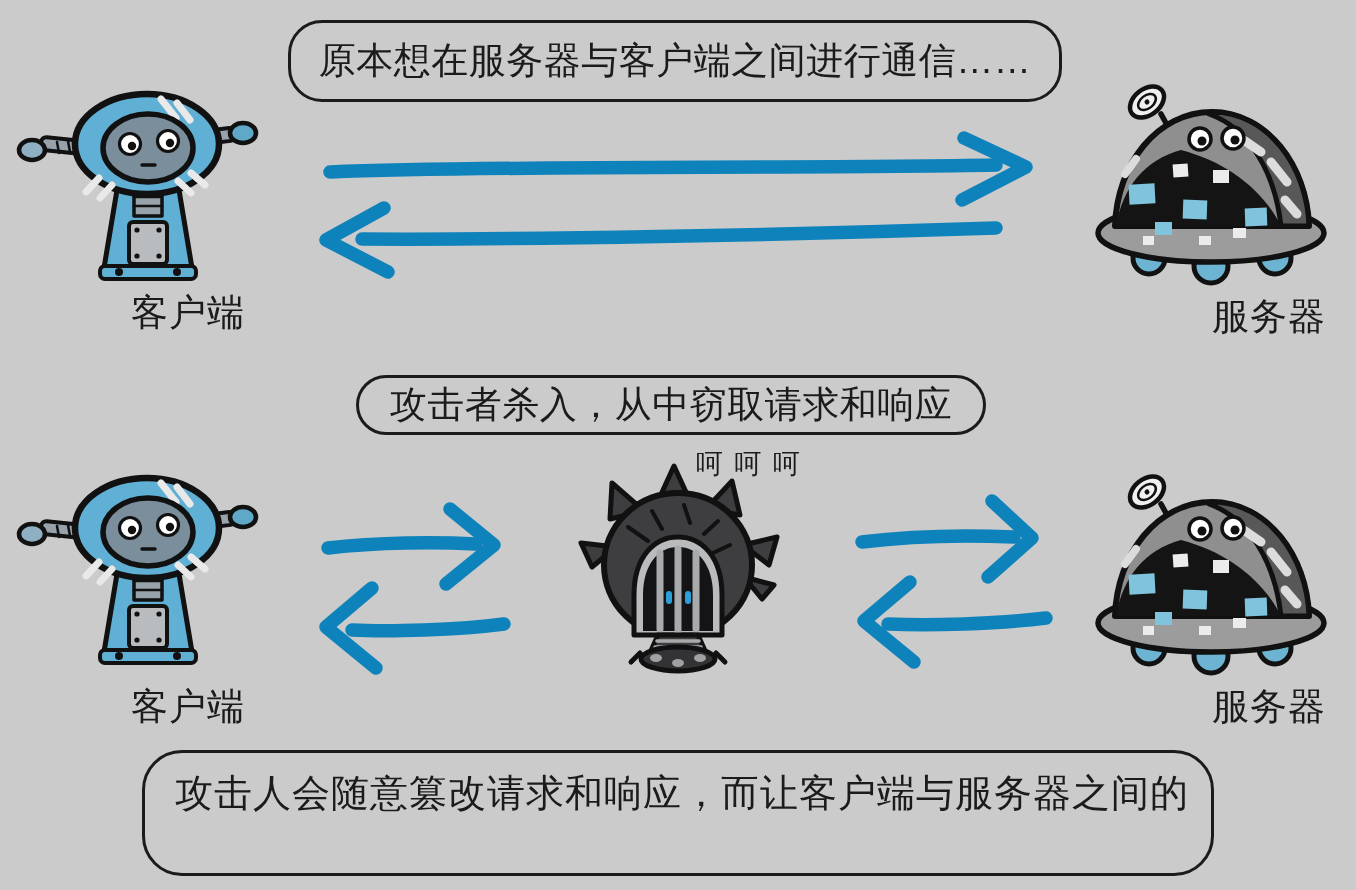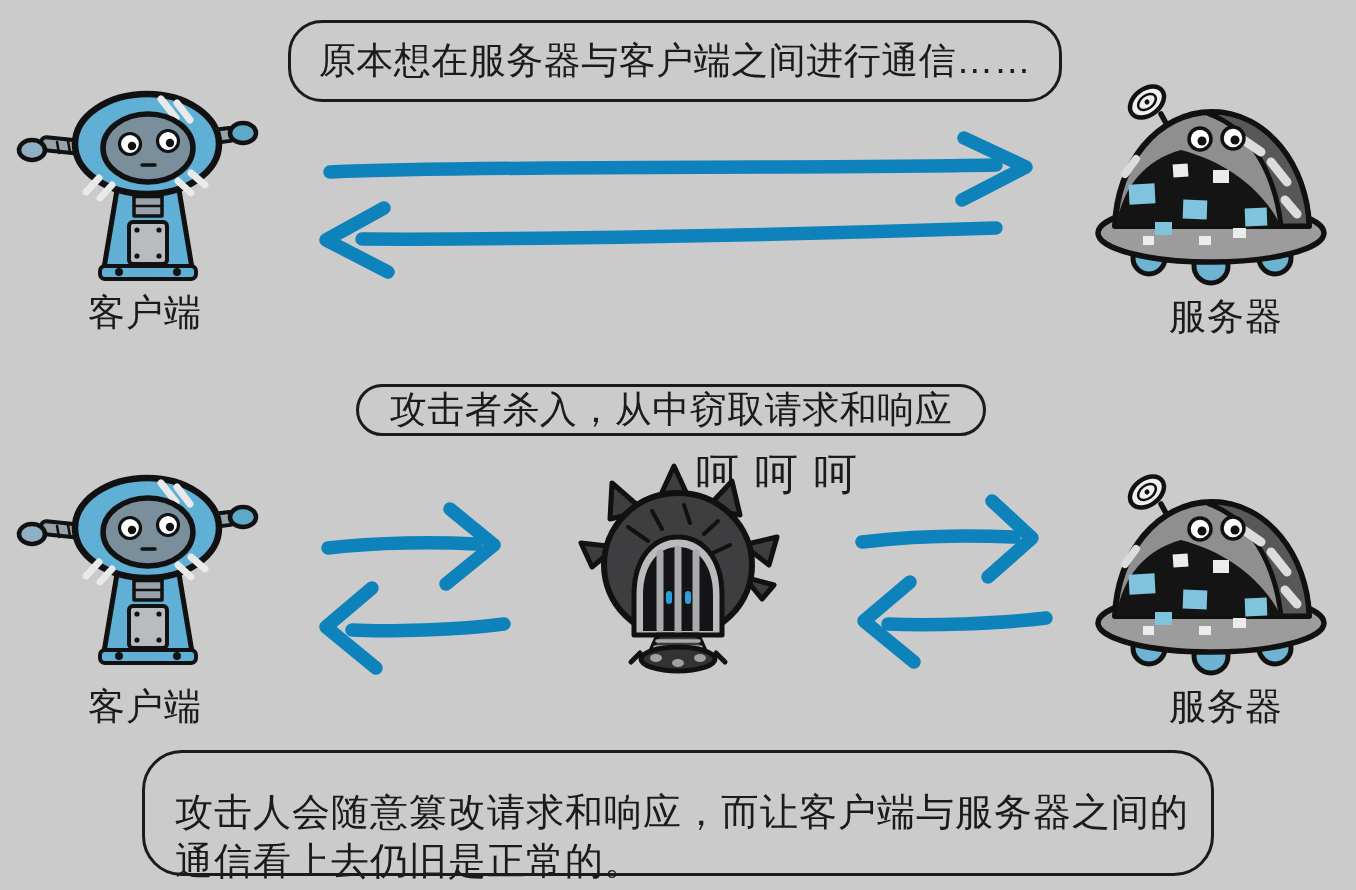--- a/index.html
+++ b/index.html
@@ -27,39 +27,39 @@
     font-size: 37px;
     letter-spacing: 0.5px;
     white-space: nowrap;
     box-sizing: border-box;
     background: transparent;
   }
   .label {
     position: absolute;
     width: 200px;
     font-size: 37px;
-    text-align: center;
+    text-align: right;
     letter-spacing: 1px;
     white-space: nowrap;
   }
   .laugh {
     position: absolute;
-    font-size: 43px;
+    font-size: 27px;
     letter-spacing: 2px;
     white-space: nowrap;
   }
   .caption-box {
     position: absolute;
     border: 3px solid var(--ink);
     border-radius: 40px;
     box-sizing: border-box;
     font-size: 38px;
     line-height: 49px;
     letter-spacing: 1px;
-    padding: 35px 20px 0 30px;
+    padding: 16px 20px 0 30px;
   }
   .caption-box .cap-line { display: block; }
   svg.arrow { position: absolute; overflow: visible; }
   svg.arrow path {
     stroke: var(--arrow-blue);
     fill: none;
     stroke-width: 13.5;
     stroke-linecap: round;
     stroke-linejoin: round;
   }
@@ -175,21 +175,21 @@
   </svg>
 
   <svg class="arrow" style="left:302px; top:198px;" width="700" height="84" viewBox="0 0 700 84">
     <path d="M694 30 C480 37 220 42 60 41"></path>
     <path d="M82 10 L24 42 L86 74"></path>
   </svg>
 
   <div class="label" style="left:45px; top:288px;">客户端</div>
   <div class="label" style="left:1126px; top:292px;">服务器</div>
 
-  <div class="bubble" style="left:356px; top:384px; width:630px; height:52px; border-radius:31px;text-align:right;">
+  <div class="bubble" style="left:356px; top:375px; width:630px; height:60px; border-radius:31px;text-align:right;">
     <span>攻击者杀入，从中窃取请求和响应</span>
   </div>
 
   <div class="laugh" style="left:696px; top:446px;">呵 呵 呵</div>
 
   <svg class="bot" style="left:15px; top:476px;" width="245" height="192" viewBox="0 0 245 192">
       <use href="#bot-client"></use>
     </svg>
 
   <svg class="bot" style="left:578px; top:463px;" width="205" height="210" viewBox="0 0 205 210">
@@ -218,16 +218,15 @@
   <svg class="arrow" style="left:848px; top:570px;" width="200" height="94" viewBox="0 0 200 94">
     <path d="M198 48 C150 54 80 56 40 54"></path>
     <path d="M62 12 L16 51 L66 92"></path>
   </svg>
 
   <div class="label" style="left:45px; top:682px;">客户端</div>
   <div class="label" style="left:1126px; top:682px;">服务器</div>
 
   <div class="caption-box" style="left:142px; top:750px; width:1072px; height:126px;">
     <span class="cap-line">攻击人会随意篡改请求和响应，而让客户端与服务器之间的</span>
-    <span class="cap-line">通信看上去仍旧是正常的。</span>
   </div>
 
 </div>
 
 </body></html>

